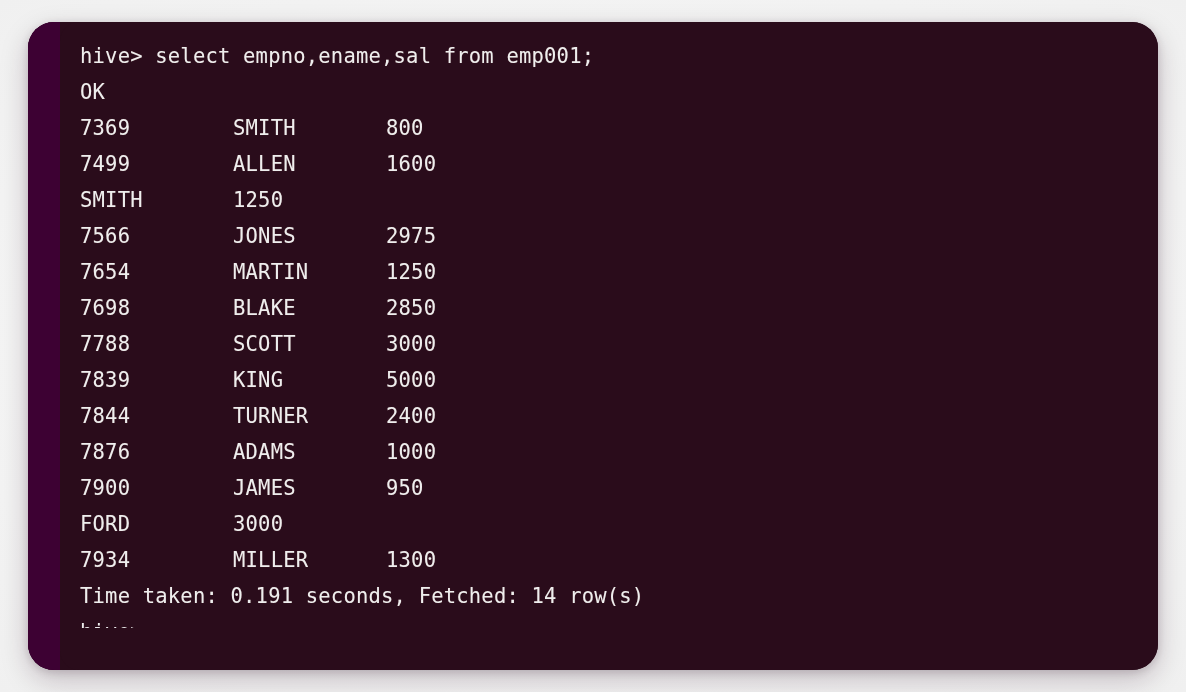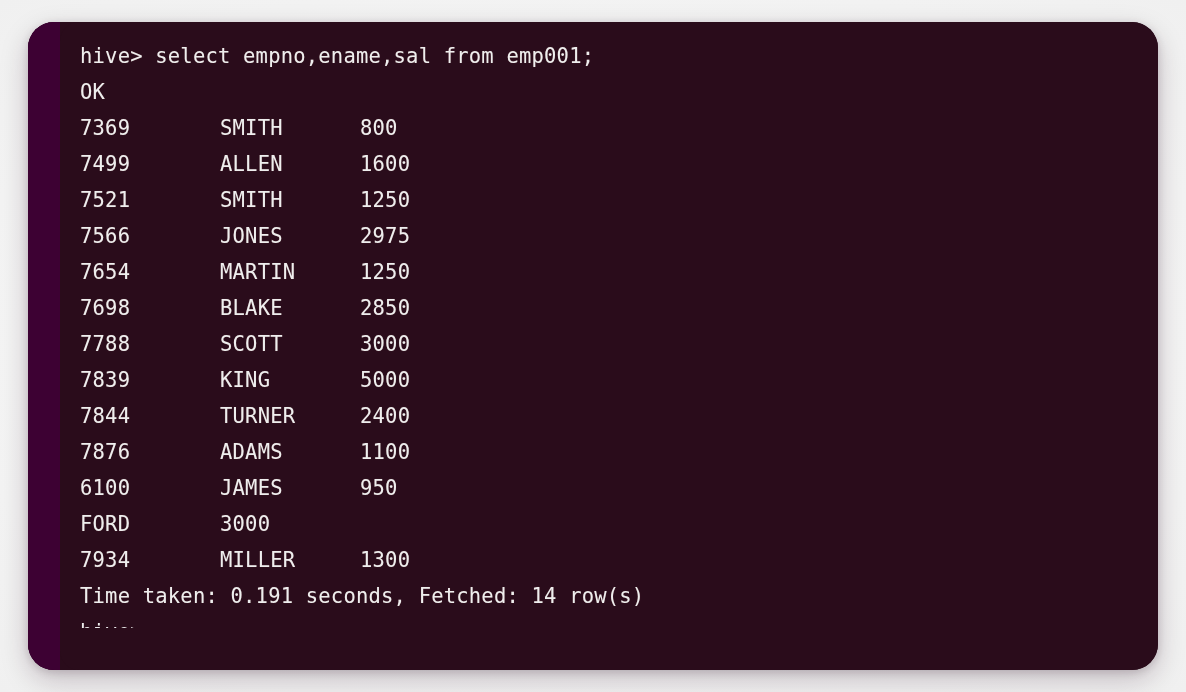--- a/index.html
+++ b/index.html
@@ -81,20 +81,21 @@
   
   .term-row {
     display: flex;
     color: #eeeeee;
     font-size: 20.5px;
     line-height: 36px;
     height: 36px;
     white-space: pre;
     letter-spacing: 0.2px;
     text-shadow: 0 0 1px rgba(255, 200, 170, 0.25);
+    gap: 13px;
   }
   .col-empno {
     width: 140px;
     flex: 0 0 140px;
   }
   .col-ename {
     width: 140px;
     flex: 0 0 140px;
   }
   .col-sal {
@@ -125,29 +126,29 @@
 
   <div class="terminal-screen">
 
     <div class="term-line">hive&gt; select empno,ename,sal from emp001;</div>
 
     <div class="term-line">OK</div>
 
     <div id="result-rows">
         <div class="term-row"><span class="col-empno">7369</span><span class="col-ename">SMITH</span><span class="col-sal">800</span></div>
         <div class="term-row"><span class="col-empno">7499</span><span class="col-ename">ALLEN</span><span class="col-sal">1600</span></div>
-        <div class="term-row"><span class="col-empno">7521</span><span class="col-ename">SMITH</span><span class="col-sal">1250</span></div>
+        <div class="term-row"><span class="col-ename">SMITH</span><span class="col-sal">1250</span></div>
         <div class="term-row"><span class="col-empno">7566</span><span class="col-ename">JONES</span><span class="col-sal">2975</span></div>
         <div class="term-row"><span class="col-empno">7654</span><span class="col-ename">MARTIN</span><span class="col-sal">1250</span></div>
         <div class="term-row"><span class="col-empno">7698</span><span class="col-ename">BLAKE</span><span class="col-sal">2850</span></div>
         <div class="term-row"><span class="col-empno">7788</span><span class="col-ename">SCOTT</span><span class="col-sal">3000</span></div>
         <div class="term-row"><span class="col-empno">7839</span><span class="col-ename">KING</span><span class="col-sal">5000</span></div>
         <div class="term-row"><span class="col-empno">7844</span><span class="col-ename">TURNER</span><span class="col-sal">2400</span></div>
-        <div class="term-row"><span class="col-empno">7876</span><span class="col-ename">ADAMS</span><span class="col-sal">1100</span></div>
-        <div class="term-row"><span class="col-empno">6100</span><span class="col-ename">JAMES</span><span class="col-sal">950</span></div>
+        <div class="term-row"><span class="col-empno">7876</span><span class="col-ename">ADAMS</span><span class="col-sal">1000</span></div>
+        <div class="term-row"><span class="col-empno">7900</span><span class="col-ename">JAMES</span><span class="col-sal">950</span></div>
         <div class="term-row"><span class="col-ename">FORD</span><span class="col-sal">3000</span></div>
         <div class="term-row"><span class="col-empno">7934</span><span class="col-ename">MILLER</span><span class="col-sal">1300</span></div>
       </div>
 
     <div class="term-line">Time taken: 0.191 seconds, Fetched: 14 row(s)</div>
 
     <div class="term-line-clipped">hive&gt;</div>
 
   </div>
 </div>

